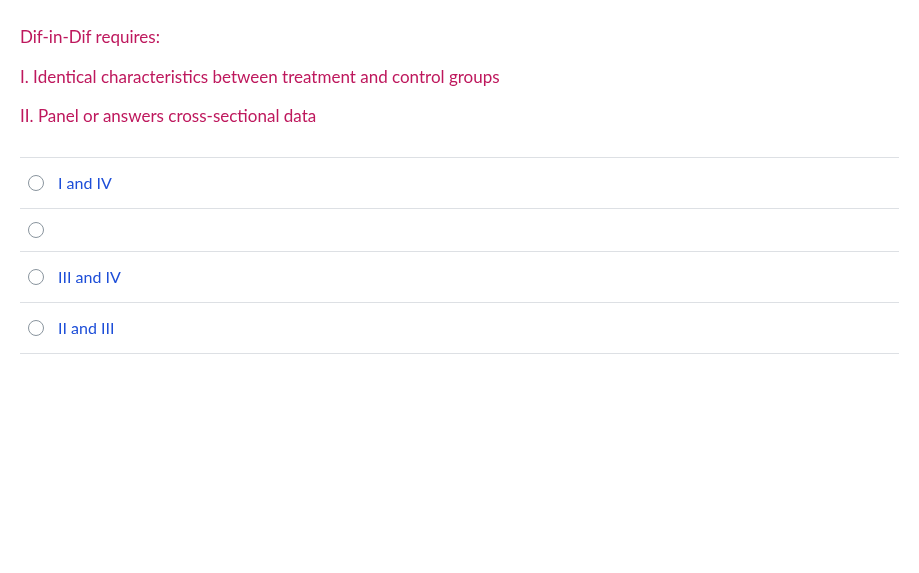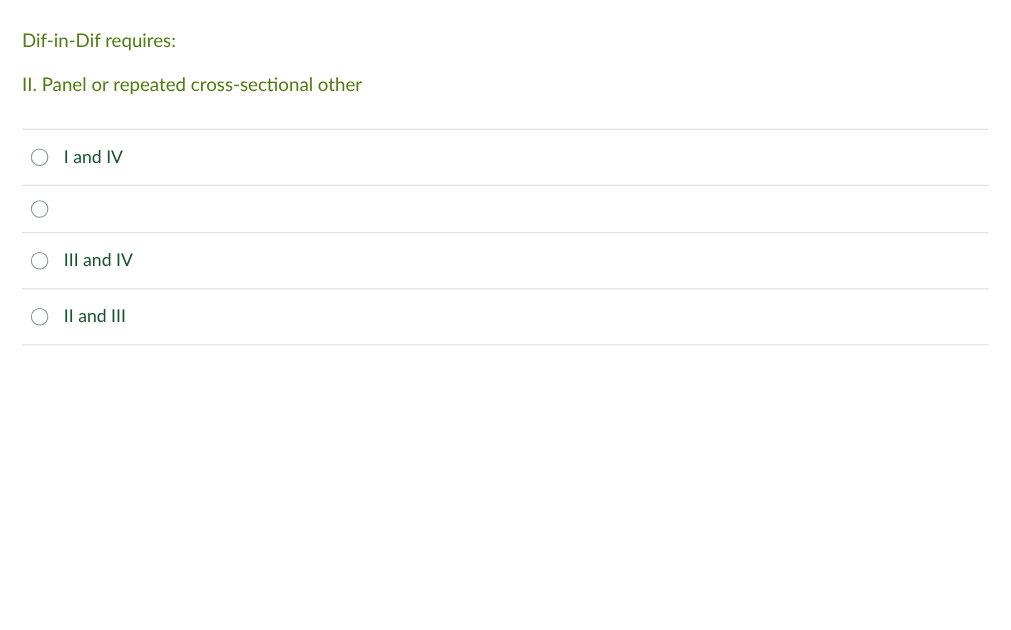--- a/index.html
+++ b/index.html
@@ -17,21 +17,21 @@
       line-height: 1.5;
     }
     .question-container {
       padding: 24px 20px 0 20px;
     }
     .question-stem {
       margin-bottom: 28px;
     }
     .question-stem p {
       margin-bottom: 14px;
-      color: #4d7c0f;
+      color: #be185d;
     }
     .answers {
       border-top: 1px solid #dde0e4;
     }
     .answer-row {
       display: flex;
       align-items: center;
       padding: 13px 8px;
       border-bottom: 1px solid #dde0e4;
       cursor: pointer;
@@ -39,32 +39,33 @@
     .radio {
       width: 16px;
       height: 16px;
       border: 1.5px solid #8a959e;
       border-radius: 50%;
       flex-shrink: 0;
       margin-right: 14px;
       background: #fff;
     }
     .answer-label {
-      color: #14532d;
+      color: #1d4ed8;
       font-size: 16px;
     }
   </style>
 </head>
 <body>
 
 <div class="question-container">
 
   <div class="question-stem">
     <p>Dif-in-Dif requires:</p>
-    <p>II. Panel or repeated cross-sectional other</p>
+    <p>I. Identical characteristics between treatment and control groups</p>
+    <p>II. Panel or answers cross-sectional data</p>
   </div>
 
   <div class="answers">
 
     <label class="answer-row">
       <span class="radio"></span>
       <span class="answer-label">I and IV</span>
     </label>
 
 

